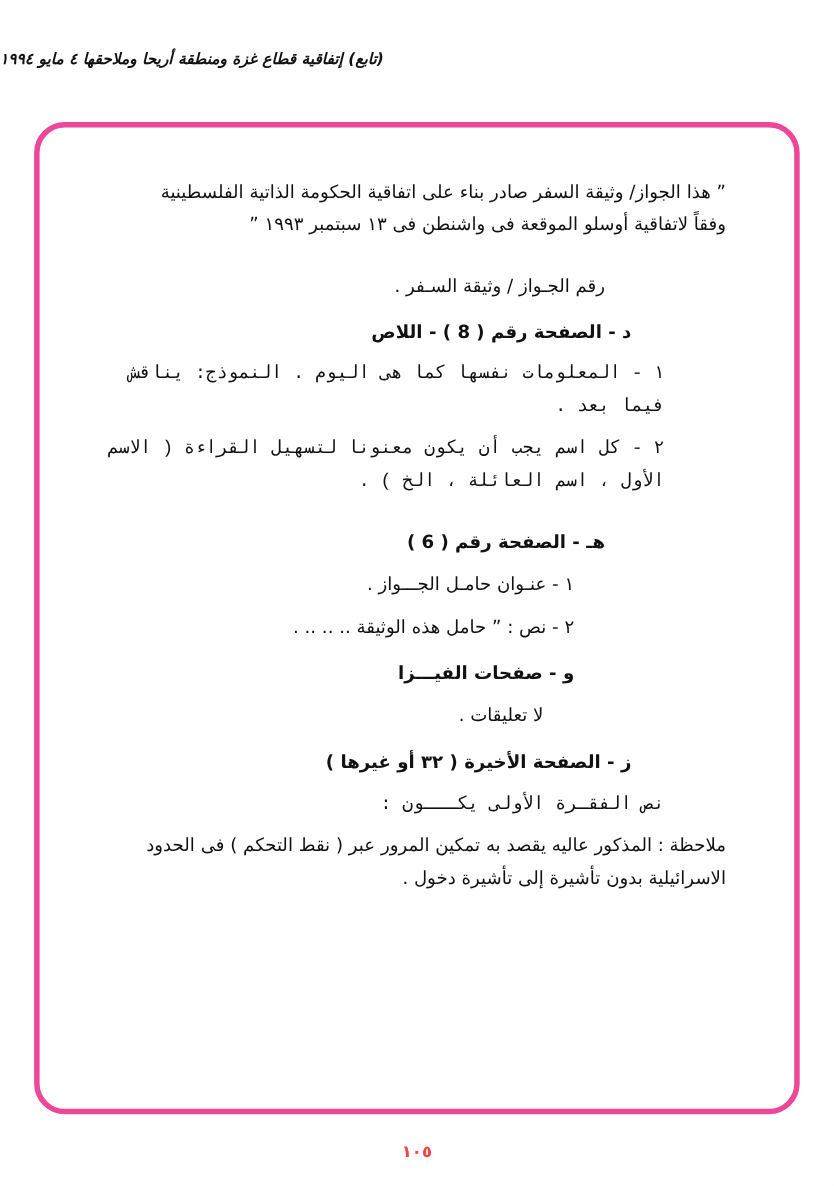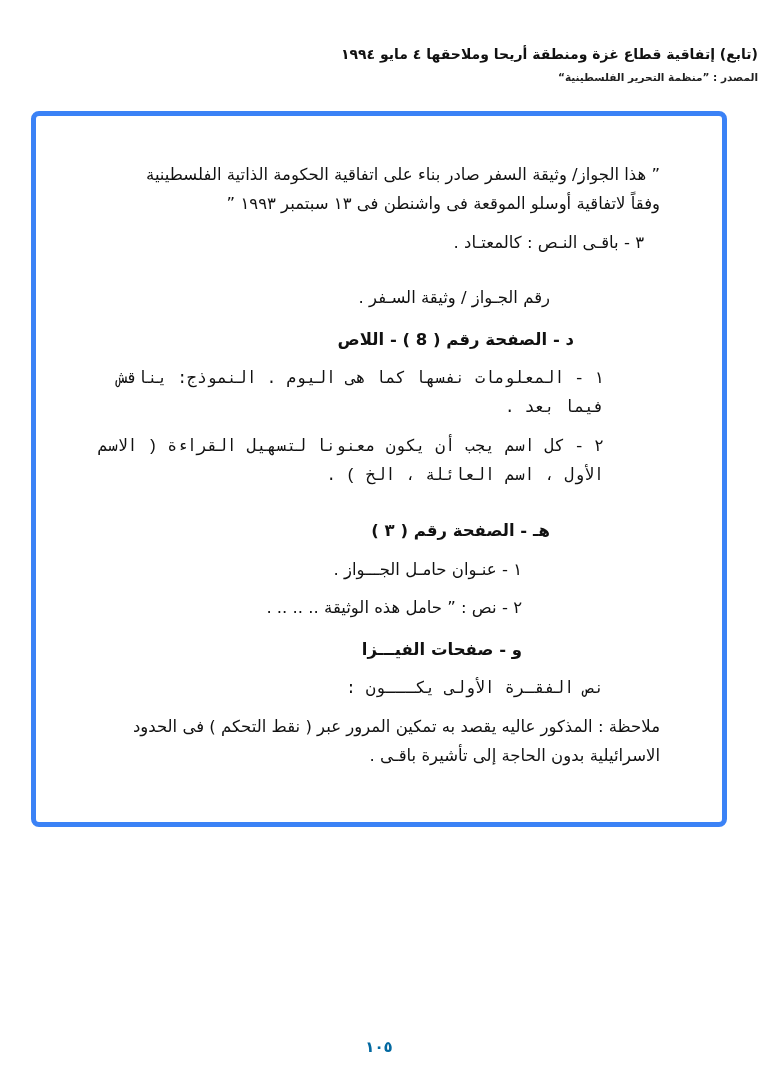--- a/index.html
+++ b/index.html
@@ -12,43 +12,44 @@
   .page {
     position: absolute;
     inset: 0;
     background: #ffffff;
   }
   .doc-header {
     position: absolute;
     top: 46px;
     left: 0;
     width: 100%;
-    text-align: right;
+    text-align: left;
     direction: rtl;
     color: #111;
+    font-style: italic;
   }
   .doc-title {
     font-size: 14px;
     font-weight: bold;
     letter-spacing: 0.3px;
   }
   .doc-source {
     font-size: 10.5px;
     font-weight: bold;
     margin-top: 9px;
     color: #222;
   }
   .green-box {
     position: absolute;
     left: 31px;
     top: 111px;
     width: 696px;
-    height: 716px;
-    border: 5px solid #3b82f6;
-    border-radius: 8px;
+    height: 902px;
+    border: 5px solid #ec4899;
+    border-radius: 28px;
     background: #ffffff;
   }
   .content {
     direction: rtl;
     text-align: right;
     padding: 44px 60px 0 48px;
     height: 100%;
     overflow: hidden;
     color: #111;
   }
@@ -73,46 +74,46 @@
   .pr6 { padding-right: 168px; }
   .quote { padding-left: 36px; }
   .doc-footer {
     position: absolute;
     top: 1038px;
     left: 0;
     width: 100%;
     text-align: center;
     font-size: 15px;
     font-weight: bold;
-    color: #0369a1;
+    color: #ef4444;
     direction: rtl;
   }
 </style>
 </head>
 <body>
 
 <div class="page">
 
   <header class="doc-header">
     <div class="doc-title">(تابع) إتفاقية قطاع غزة ومنطقة أريحا وملاحقها ٤ مايو ١٩٩٤</div>
-    <div class="doc-source">المصدر :  ”منظمة التحرير الفلسطينية“</div>
   </header>
 
   <div class="green-box">
     <div class="content">
       <p class="quote pr0">” هذا الجواز/ وثيقة السفر صادر بناء على اتفاقية الحكومة الذاتية الفلسطينية وفقاً لاتفاقية أوسلو الموقعة فى واشنطن فى ١٣ سبتمبر ١٩٩٣ ”</p>
-      <p class="pr1">٣ - باقـى النـص : كالمعتـاد .</p>
       <p class="pr4">رقم الجـواز / وثيقة السـفر .</p>
       <p class="h pr3">د - الصفحة رقم ( 8 ) - اللاص</p>
       <p class="pr2">١ - المعلومات نفسها كما هى اليوم . النموذج: يناقش فيما بعد .</p>
       <p class="pr2">٢ - كل اسم يجب أن يكون معنونا لتسهيل القراءة ( الاسم الأول ، اسم العائلة ، الخ ) .</p>
-      <p class="h pr4">هـ - الصفحة رقم ( ٣ )</p>
+      <p class="h pr4">هـ - الصفحة رقم ( 6 )</p>
       <p class="pr5">١ - عنـوان حامـل الجـــواز .</p>
       <p class="pr5">٢ - نص : ” حامل هذه الوثيقة .. .. .. .</p>
       <p class="h pr5">و - صفحات الفيـــزا</p>
+      <p class="pr6">لا تعليقات .</p>
+      <p class="h pr3">ز - الصفحة الأخيرة ( ٣٢ أو غيرها )</p>
       <p class="pr2">نص الفقـرة الأولى يكـــون :</p>
-      <p class="pr0">ملاحظة : المذكور عاليه يقصد به تمكين المرور عبر ( نقط التحكم ) فى الحدود الاسرائيلية بدون الحاجة إلى تأشيرة باقـى .</p>
+      <p class="pr0">ملاحظة : المذكور عاليه يقصد به تمكين المرور عبر ( نقط التحكم ) فى الحدود الاسرائيلية بدون تأشيرة إلى تأشيرة دخول .</p>
     </div>
   </div>
 
   <footer class="doc-footer">١٠٥</footer>
 
 </div>
 
 </body></html>

